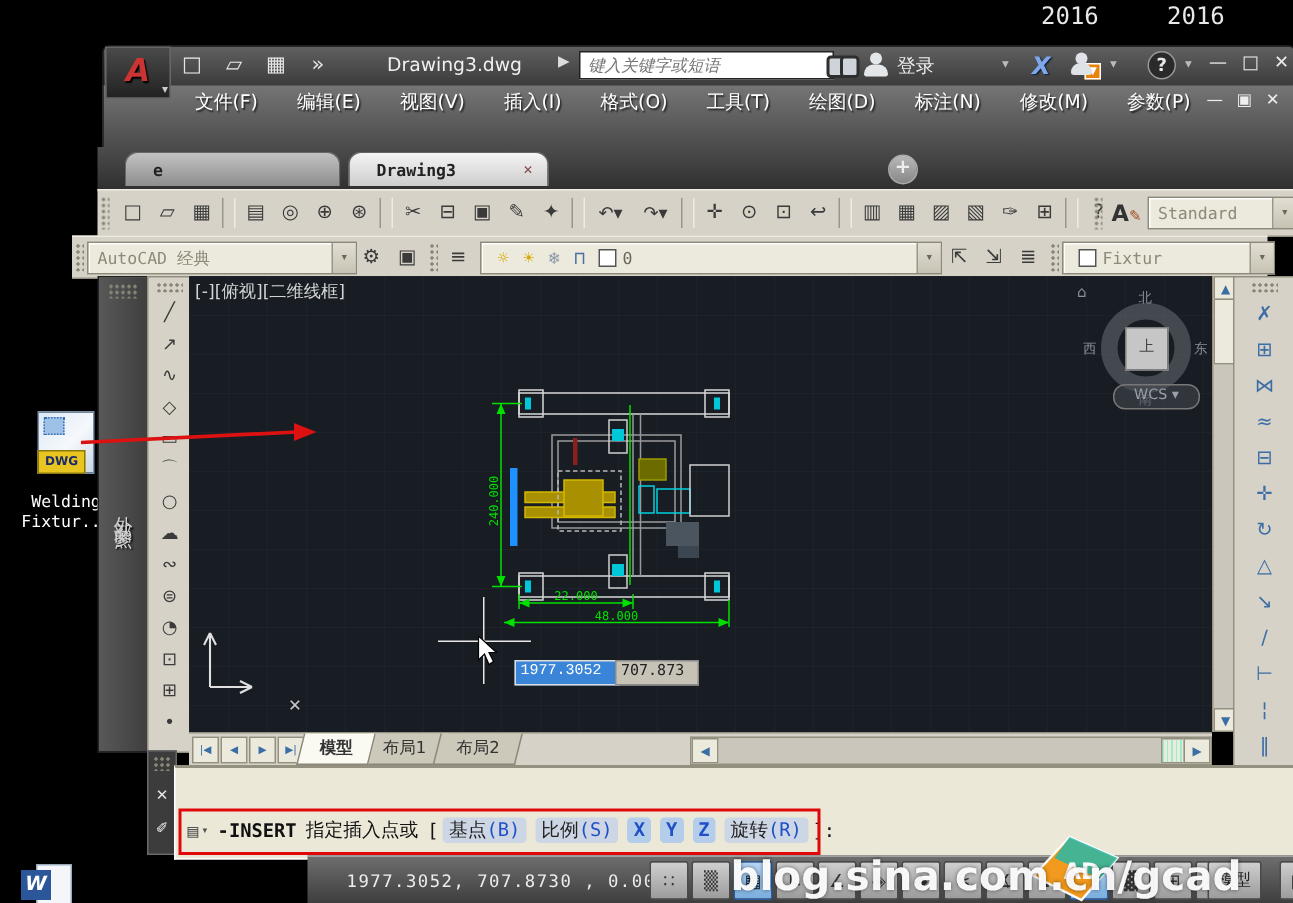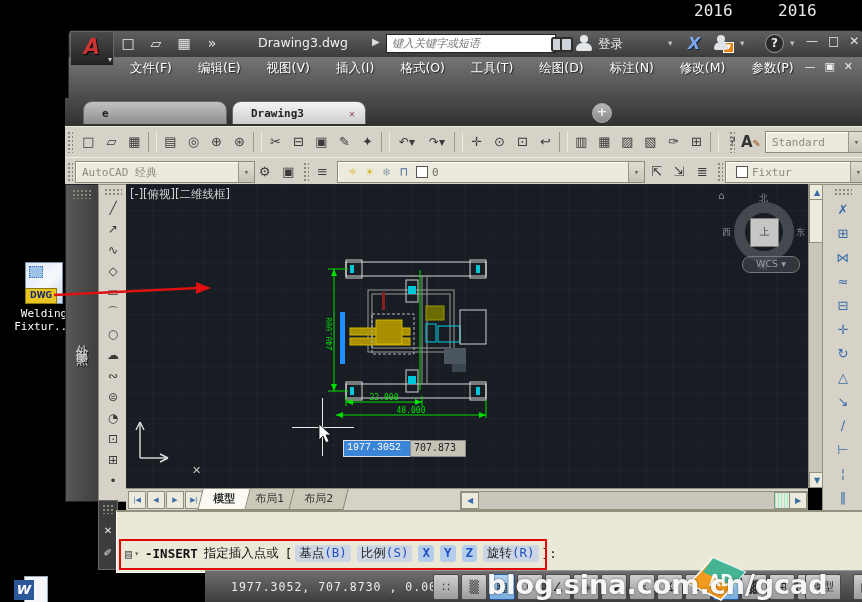--- a/index.html
+++ b/index.html
@@ -3,21 +3,21 @@
 <meta charset="utf-8">
 <style>
   html,body{margin:0;padding:0;background:#000;}
   #screen{position:relative;width:862px;height:602px;background:#000;overflow:hidden;
           font-family:"DejaVu Sans",sans-serif;font-size:12px;-webkit-font-smoothing:none;}
   .abs{position:absolute;}
 
   
   .yr{position:absolute;top:1px;color:#e8e8e8;font-size:16px;font-family:"DejaVu Sans Mono",monospace;}
   .dwgicon{position:absolute;left:12px;top:262px;width:64px;text-align:center;}
-  .dwgpage{position:relative;width:36px;height:40px;margin:0 auto;background:linear-gradient(135deg,#dce8f6 0%,#f6f9fc 55%,#c9d6e6 100%);border:1px solid #7a8faa;}
+  .dwgpage{position:relative;width:36px;height:40px;margin:12px auto;background:linear-gradient(135deg,#dce8f6 0%,#f6f9fc 55%,#c9d6e6 100%);border:1px solid #7a8faa;}
   .dwgpage:before{content:"";position:absolute;left:3px;top:3px;width:12px;height:10px;border:1px dotted #3a6fb0;background:#9ec1e8;}
   .dwgband{position:absolute;left:-1px;bottom:-1px;width:30px;height:14px;background:#e8c520;border:1px solid #8a7a10;
            font-size:8px;font-weight:bold;color:#1a2a6a;line-height:13px;text-align:center;}
   .dwglabel{margin-top:3px;color:#fff;font-size:11px;line-height:13px;font-family:"DejaVu Sans Mono",monospace;text-shadow:1px 1px 1px #000;}
   .wordicon{position:absolute;left:14px;top:576px;width:34px;height:26px;}
   .wordpage{position:absolute;left:10px;top:0;width:22px;height:26px;background:#f4f6fa;border:1px solid #9ab;}
   .wordw{position:absolute;left:0;top:4px;width:20px;height:20px;background:#2b579a;color:#fff;font-weight:bold;font-size:13px;font-style:italic;text-align:center;line-height:20px;}
 
   
   .titlebar{left:68px;top:30px;width:794px;height:27px;background:linear-gradient(#606060,#3a3a3a);border:1px solid #1c1c1c;border-bottom:none;border-radius:5px 5px 0 0;}
@@ -63,21 +63,21 @@
         font-family:"DejaVu Sans Mono",monospace;font-size:11px;font-weight:bold;color:#222;}
   .dtab.active{background:linear-gradient(#f4f4f4,#cdcdcd);}
   .dlabel{flex:1;text-align:left;padding-left:8px;}
   .dclose{color:#8a4a4a;font-size:10px;margin-left:6px;}
   .newtab{position:absolute;left:527px;top:5px;width:18px;height:18px;border-radius:50%;background:linear-gradient(#b8b8b8,#888);
           border:1px solid #aaa;color:#eee;text-align:center;line-height:16px;font-size:13px;font-weight:bold;}
 
   
   .trow{background:#d6d2c8;border-top:1px solid #efece4;border-bottom:1px solid #94907f;}
   .trow1{left:65px;top:126px;width:797px;height:30px;}
-  .trow2{left:65px;top:157px;width:797px;height:27px;}
+  .trow2{left:48px;top:157px;width:797px;height:27px;}
   .grip{background-image:radial-gradient(#8a8678 1px,transparent 1.2px);background-size:4px 4px;}
   .hgrip{position:absolute;width:6px;height:22px;top:4px;}
   .tbrow{position:absolute;left:12px;top:3px;display:flex;align-items:center;}
   .tb{display:inline-flex;align-items:center;justify-content:center;width:23px;height:23px;color:#3a3a3a;font-size:13px;cursor:default;}
   .tb.sep{width:7px;height:20px;border-left:1px solid #9a968a;border-right:1px solid #efece2;margin:0 2px;}
   .tb.wide{width:30px;font-size:12px;}
   .combo{position:absolute;height:20px;background:#eceadc;border:1px solid #8d8a7c;box-shadow:inset 1px 1px 0 #fff;display:flex;align-items:center;
          font-family:"DejaVu Sans Mono",monospace;font-size:11px;color:#8d897b;padding-left:6px;}
   .combo .dd{position:absolute;right:0;top:0;width:15px;height:100%;background:linear-gradient(#e2dfd2,#c6c2b4);border-left:1px solid #9a968a;
              color:#6a675c;font-size:9px;display:flex;align-items:center;justify-content:center;}

